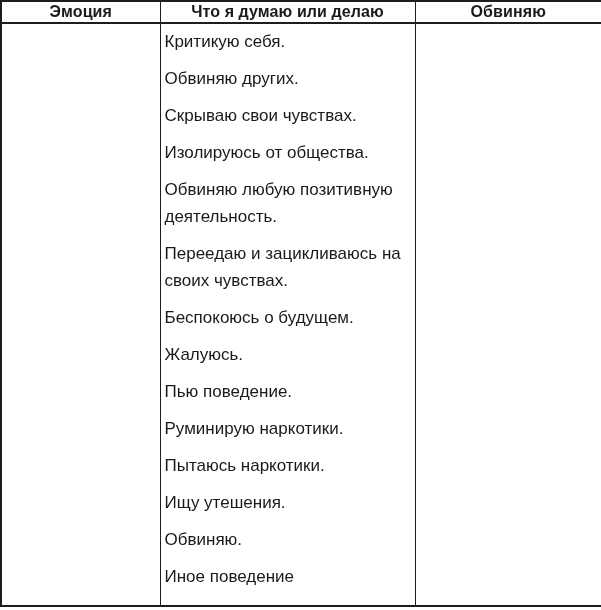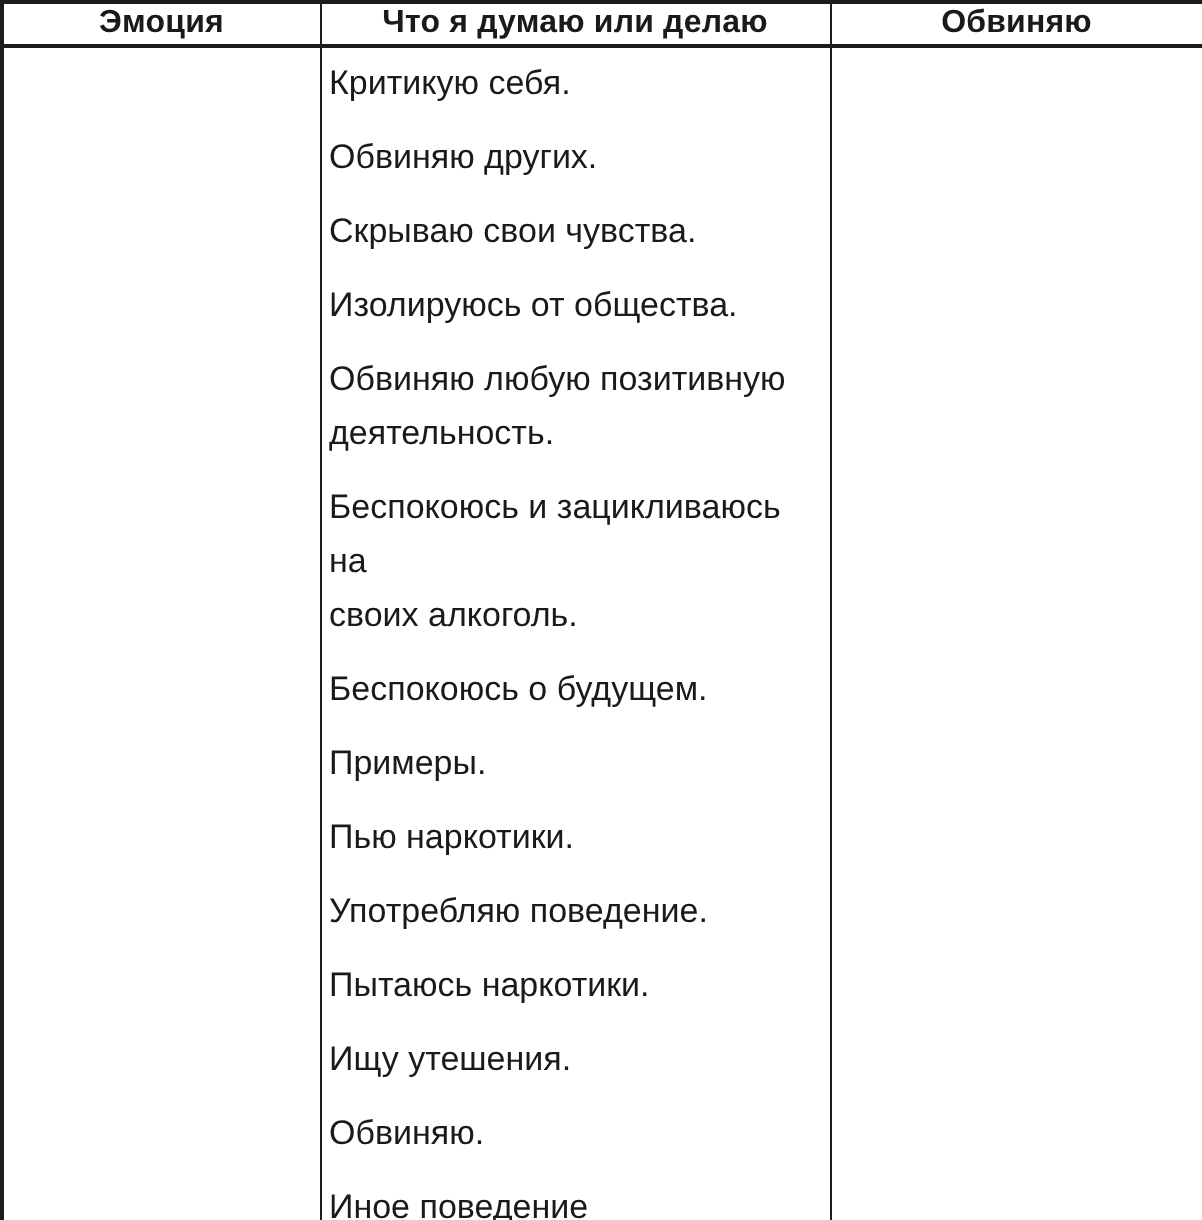--- a/index.html
+++ b/index.html
@@ -66,44 +66,44 @@
       <td class="emotion-cell"></td>
       <td class="thoughts-cell">
         <div>
             <p class="behavior-item">
               <span class="line">Критикую себя.</span>
             </p>
             <p class="behavior-item">
               <span class="line">Обвиняю других.</span>
             </p>
             <p class="behavior-item">
-              <span class="line">Скрываю свои чувства.</span>
+              <span class="line">Скрываю свои чувствах.</span>
             </p>
             <p class="behavior-item">
               <span class="line">Изолируюсь от общества.</span>
             </p>
             <p class="behavior-item">
               <span class="line">Обвиняю любую позитивную</span>
               <span class="line">деятельность.</span>
             </p>
             <p class="behavior-item">
-              <span class="line">Беспокоюсь и зацикливаюсь на</span>
-              <span class="line">своих алкоголь.</span>
+              <span class="line">Переедаю и зацикливаюсь на</span>
+              <span class="line">своих чувствах.</span>
             </p>
             <p class="behavior-item">
               <span class="line">Беспокоюсь о будущем.</span>
             </p>
             <p class="behavior-item">
-              <span class="line">Примеры.</span>
+              <span class="line">Жалуюсь.</span>
             </p>
             <p class="behavior-item">
-              <span class="line">Пью наркотики.</span>
+              <span class="line">Пью поведение.</span>
             </p>
             <p class="behavior-item">
-              <span class="line">Употребляю поведение.</span>
+              <span class="line">Руминирую наркотики.</span>
             </p>
             <p class="behavior-item">
               <span class="line">Пытаюсь наркотики.</span>
             </p>
             <p class="behavior-item">
               <span class="line">Ищу утешения.</span>
             </p>
             <p class="behavior-item">
               <span class="line">Обвиняю.</span>
             </p>

